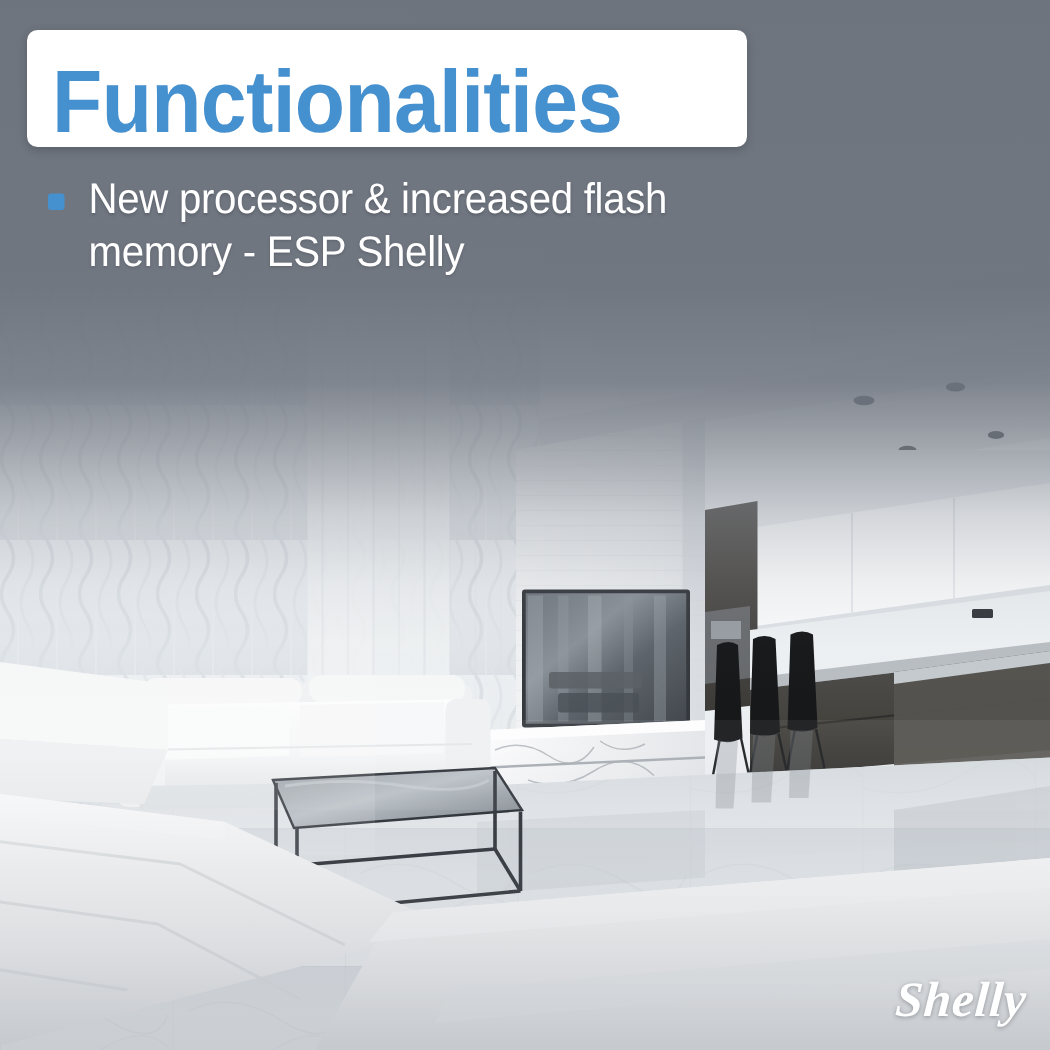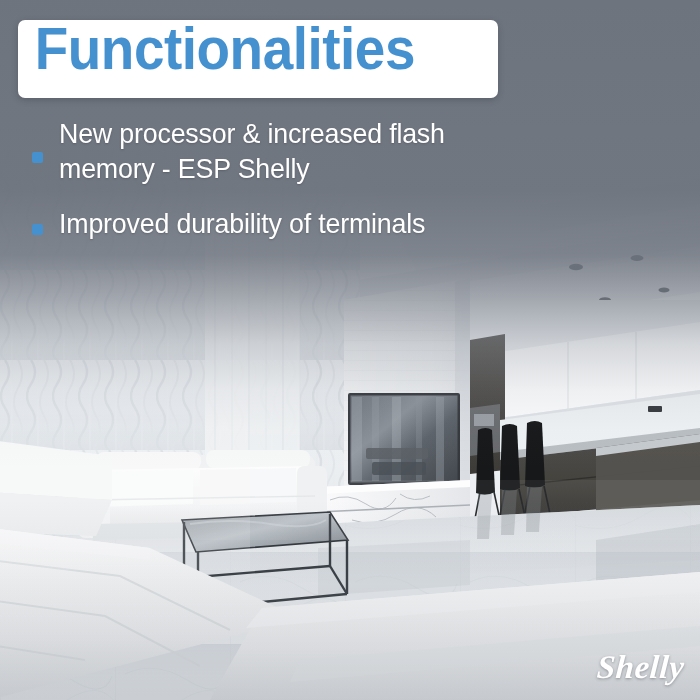--- a/index.html
+++ b/index.html
@@ -44,42 +44,42 @@
   
   #content { position:absolute; inset:0; }
 
   .title-box {
     position:absolute;
     left:18px; top:20px;
     width:480px; height:78px;
     background:#ffffff;
     border-radius:7px;
     box-shadow:0 2px 6px rgba(40,45,52,0.30);
-    display:flex; align-items:flex-start;
+    display:flex; align-items:flex-end;
   }
   .title-text {
     color:#4590cf;
     font-size:59px;
     font-weight:bold;
     letter-spacing:-0.5px;
     line-height:1;
     padding-left:18px;
     transform:scaleX(0.93);
     transform-origin:left center;
     white-space:nowrap;
   }
 
   .bullets {
     position:absolute;
     left:32px; top:116px;
     width:560px;
   }
   .bullet-row {
     display:flex;
-    align-items:center;
+    align-items:flex-start;
     margin-bottom:20px;
   }
   .bullet-dot {
     flex:0 0 auto;
     width:11px; height:11px;
     background:#4590cf;
     border-radius:2px;
     margin-top:13px;
     margin-right:16px;
   }
@@ -356,22 +356,18 @@
     <div class="title-box">
       <div class="title-text">Functionalities</div>
     </div>
 
     <div class="bullets">
       <div class="bullet-row">
         <span class="bullet-dot"></span>
         <span class="bullet-text">New processor &amp; increased flash
 memory - ESP Shelly</span>
       </div>
-      <div class="bullet-row">
-        <span class="bullet-dot"></span>
-        <span class="bullet-text">Improved durability of terminals</span>
-      </div>
     </div>
 
     <div class="logo">Shelly</div>
 
   </div>
 </div>
 
 </body></html>

